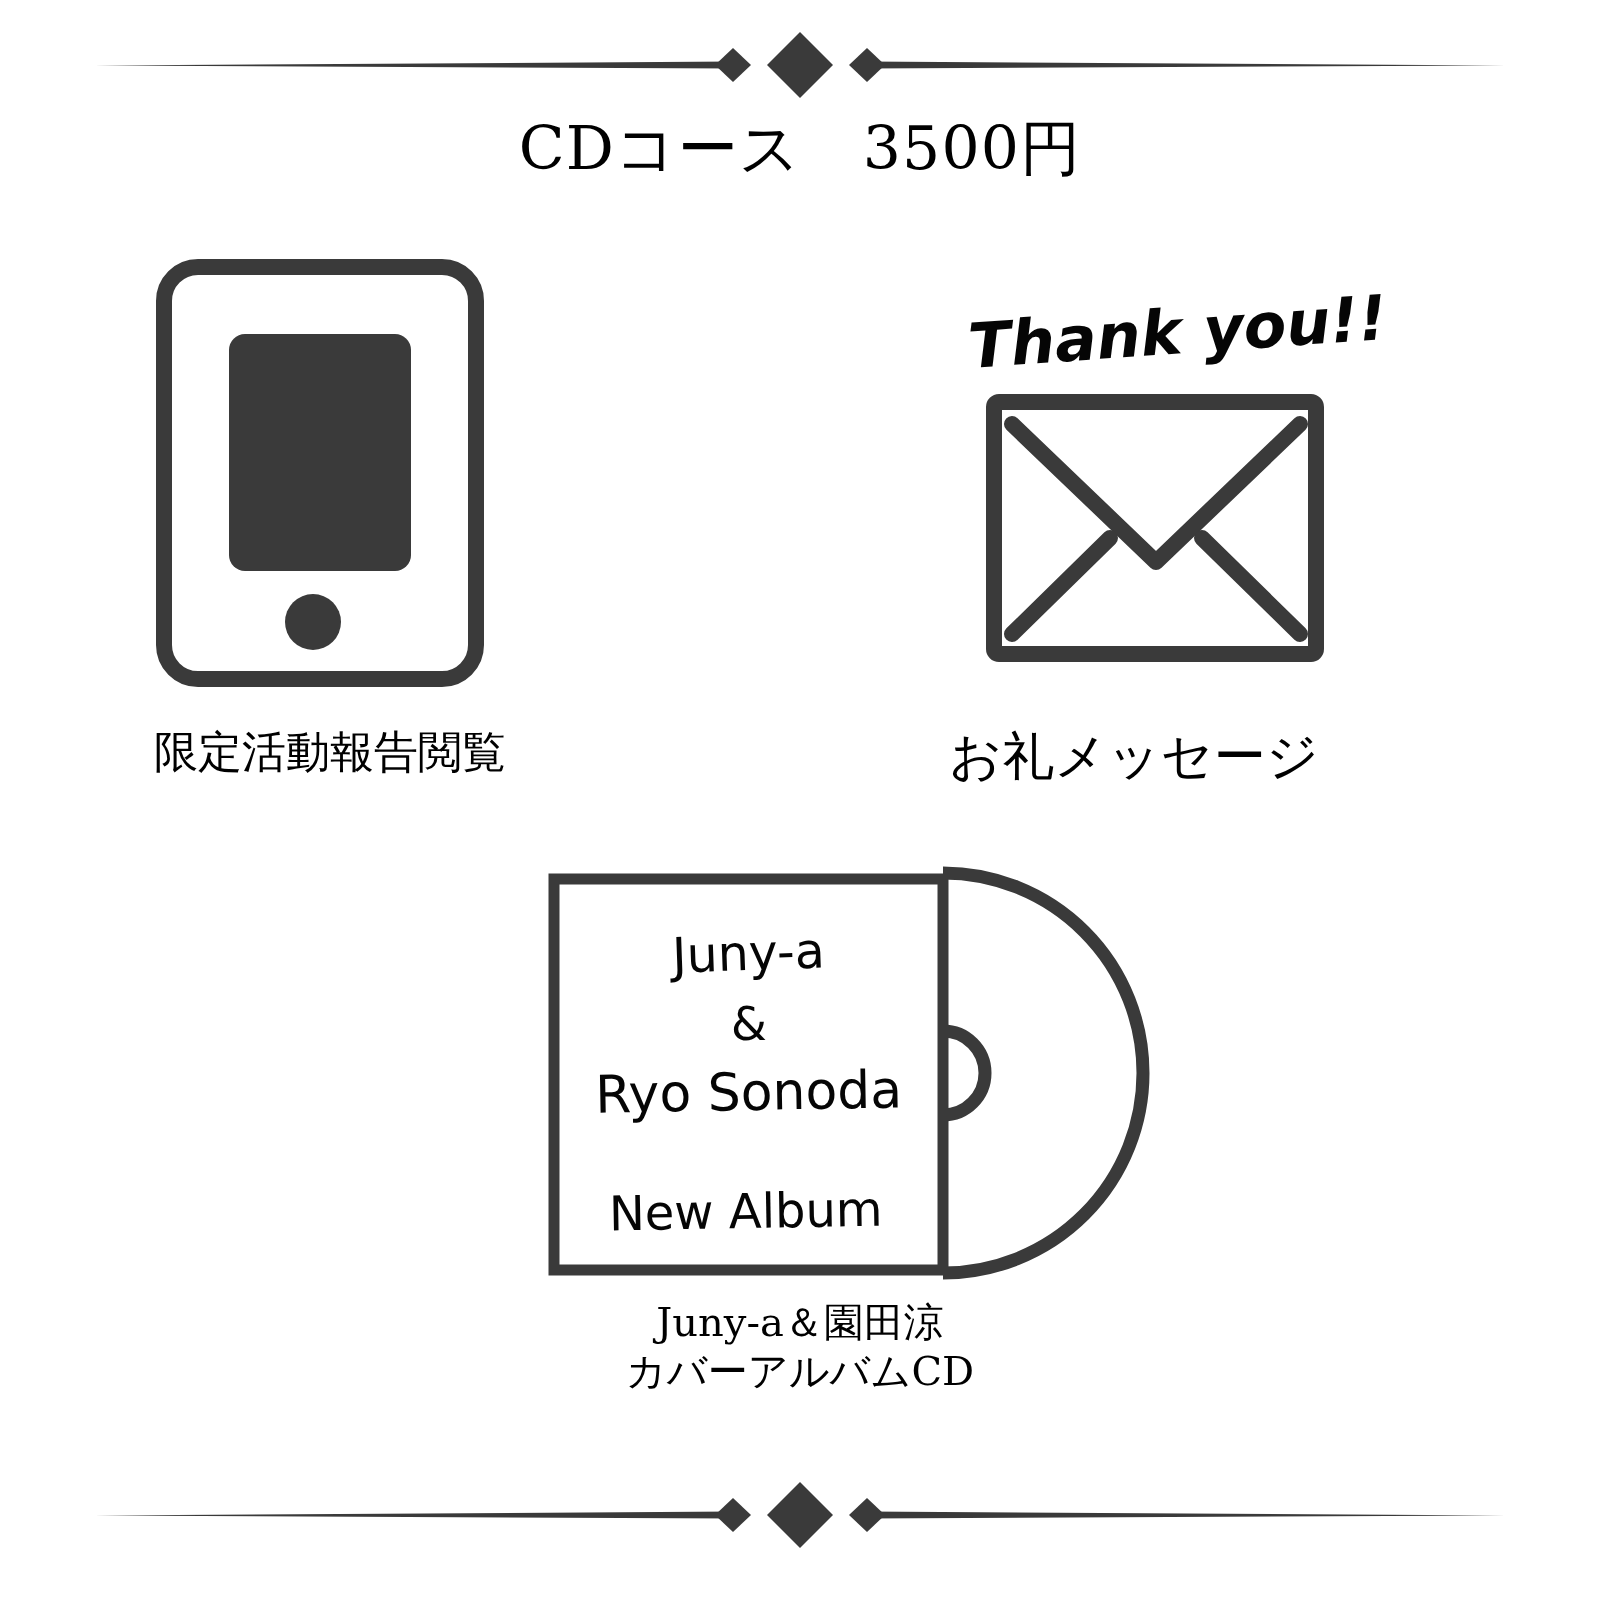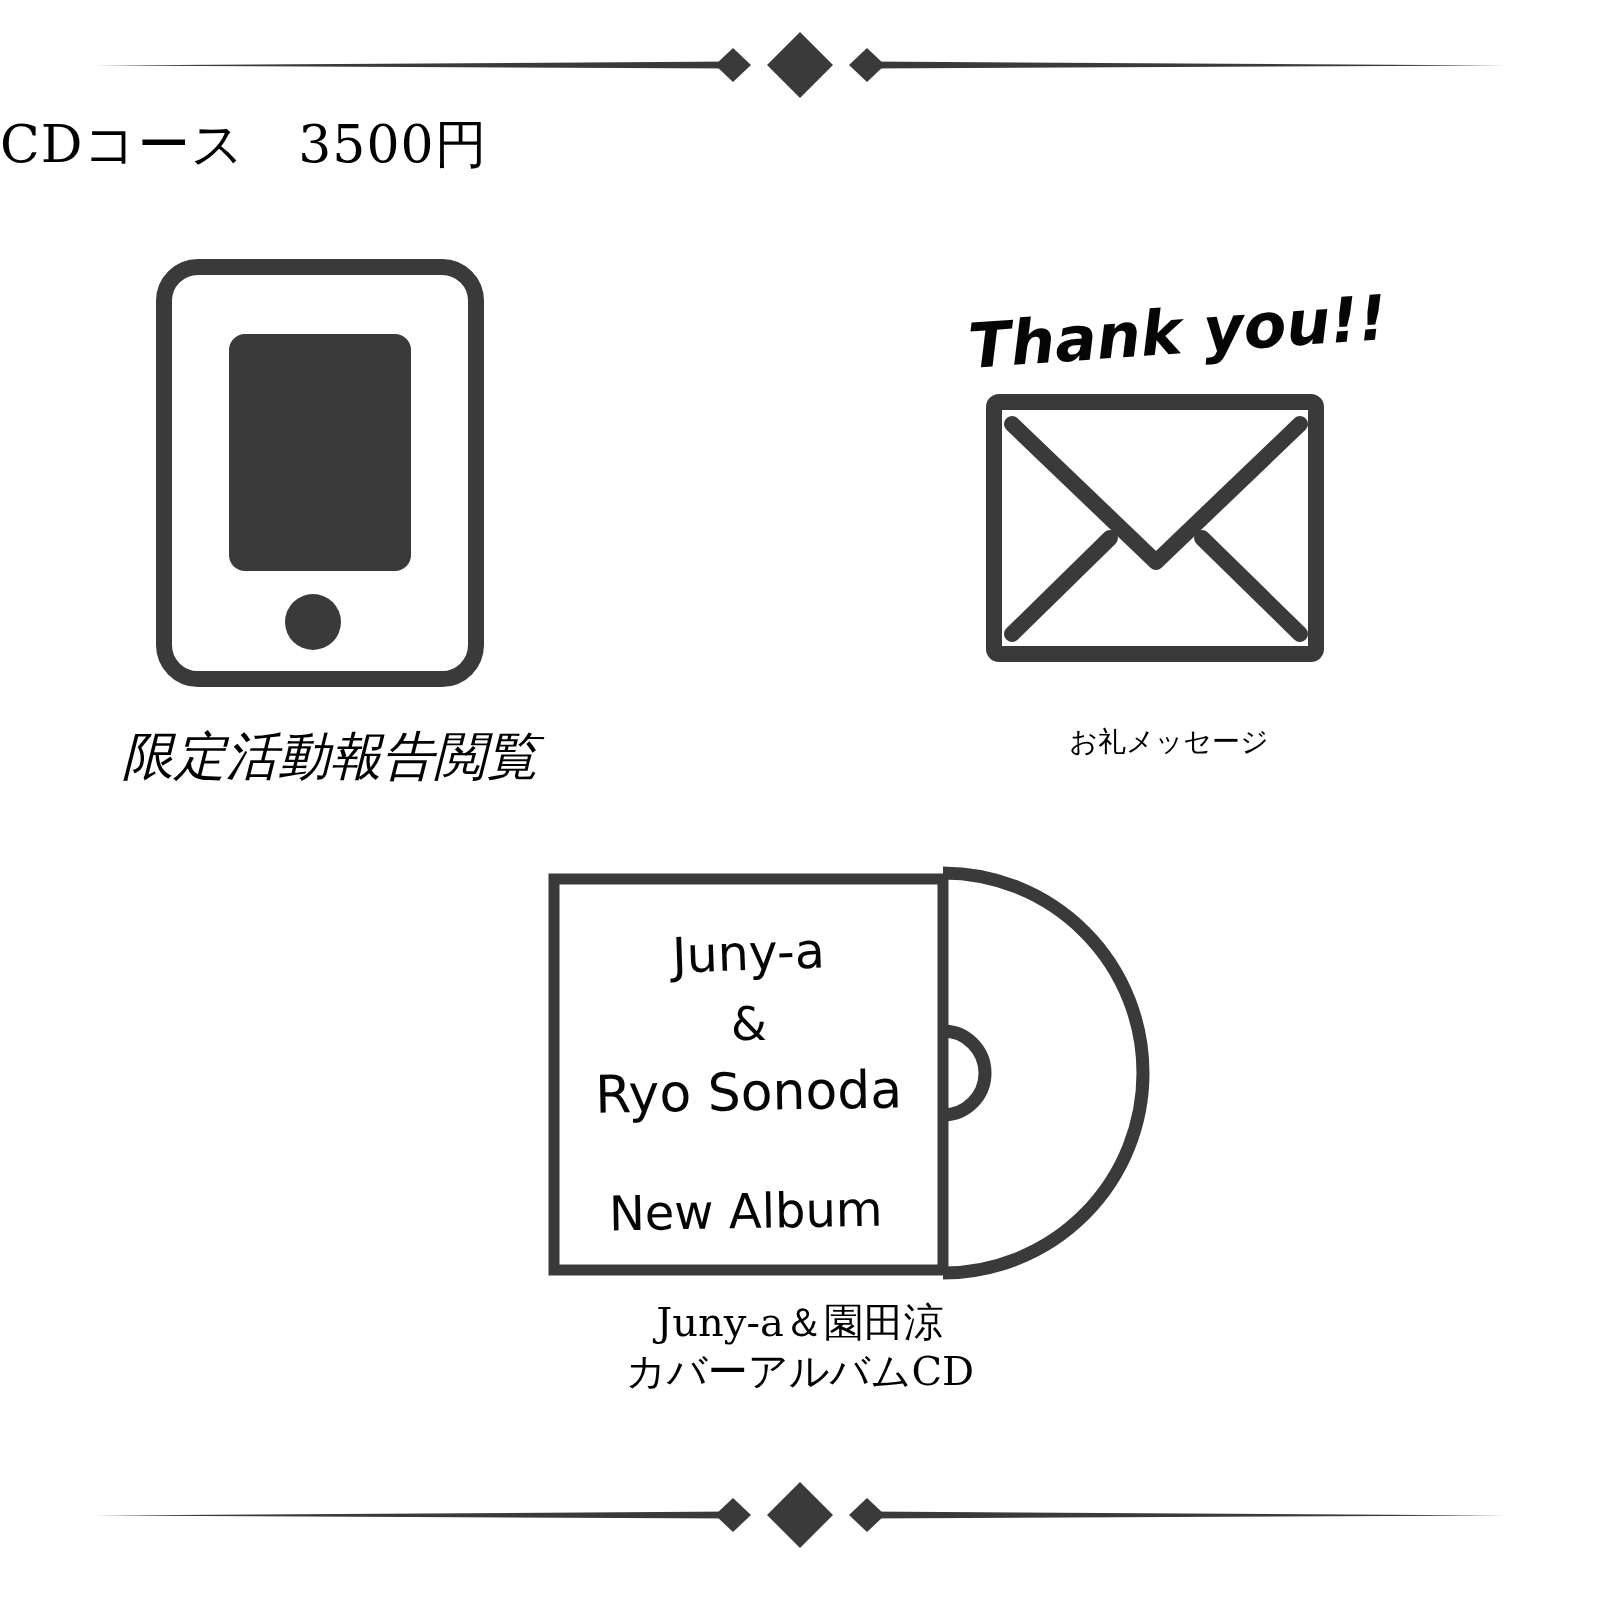--- a/index.html
+++ b/index.html
@@ -24,23 +24,23 @@
   }
   .divider-top { top: 20px; }
   .divider-bottom { top: 1470px; }
 
   
   .title {
     position: absolute;
     top: 118px;
     left: 0;
     width: 1600px;
-    text-align: left;
+    text-align: center;
     font-family: "DejaVu Serif", "Liberation Serif", serif;
-    font-size: 52px;
+    font-size: 60px;
     line-height: 1.0;
     color: #000000;
     letter-spacing: 0.02em;
     white-space: pre;
   }
 
   
   .reward {
     position: absolute;
   }
@@ -50,29 +50,28 @@
     font-family: "DejaVu Serif", "Liberation Serif", serif;
     color: #000000;
     line-height: 1.22;
     white-space: pre-line;
   }
 
   
   .block-tablet { top: 258px; left: 155px; width: 330px; height: 430px; }
   .caption-tablet {
     top: 725px; left: 60px; width: 540px;
-    font-size: 52px;
-    font-style: italic;
+    font-size: 44px;
   }
 
   
   .block-envelope { top: 300px; left: 950px; width: 400px; height: 370px; }
   .caption-envelope {
-    top: 725px; left: 919px; width: 500px;
-    font-size: 28px;
+    top: 725px; left: 884px; width: 500px;
+    font-size: 52px;
   }
 
   
   .block-cd { top: 860px; left: 530px; width: 640px; height: 430px; }
   .caption-cd {
     top: 1298px; left: 420px; width: 760px;
     font-size: 40px;
   }
 
   svg { display: block; overflow: visible; }

